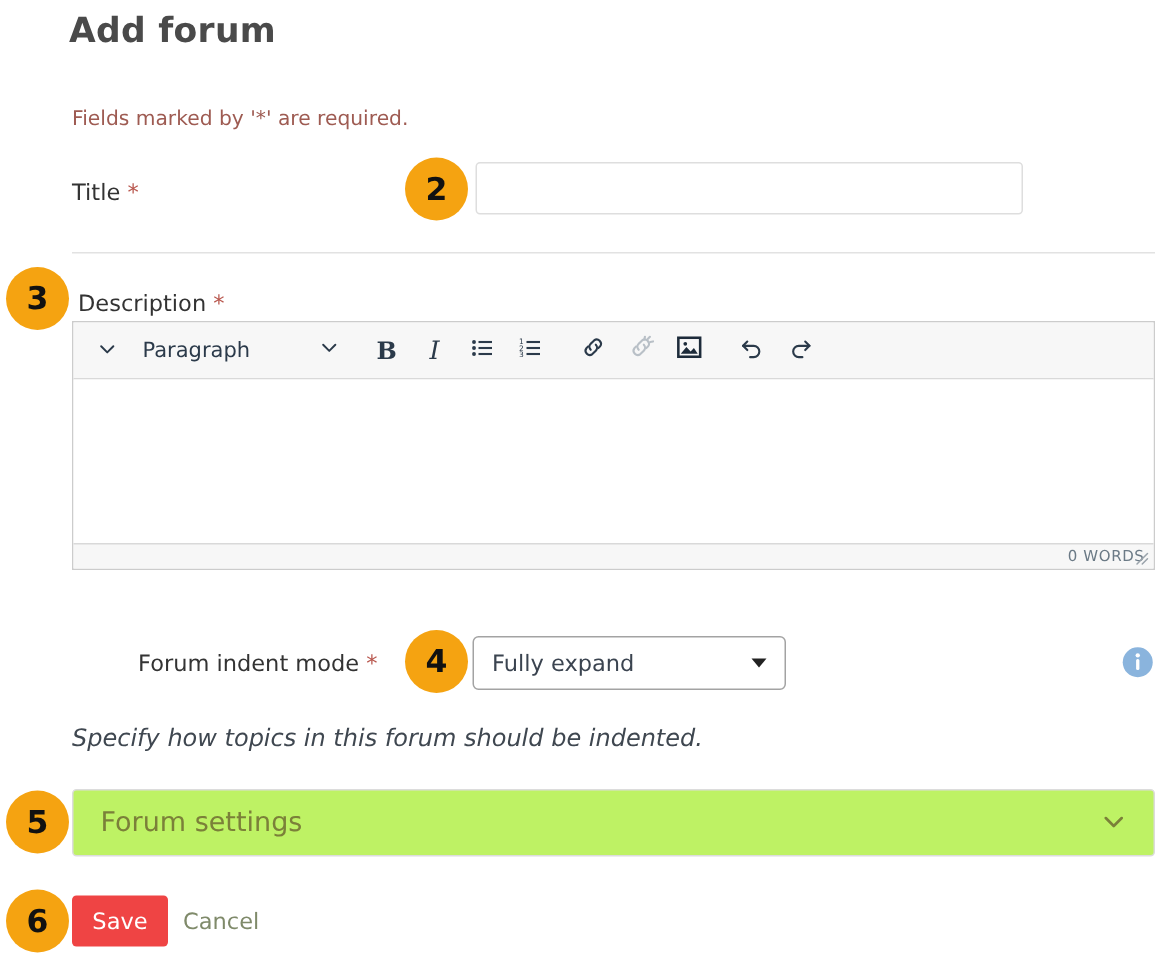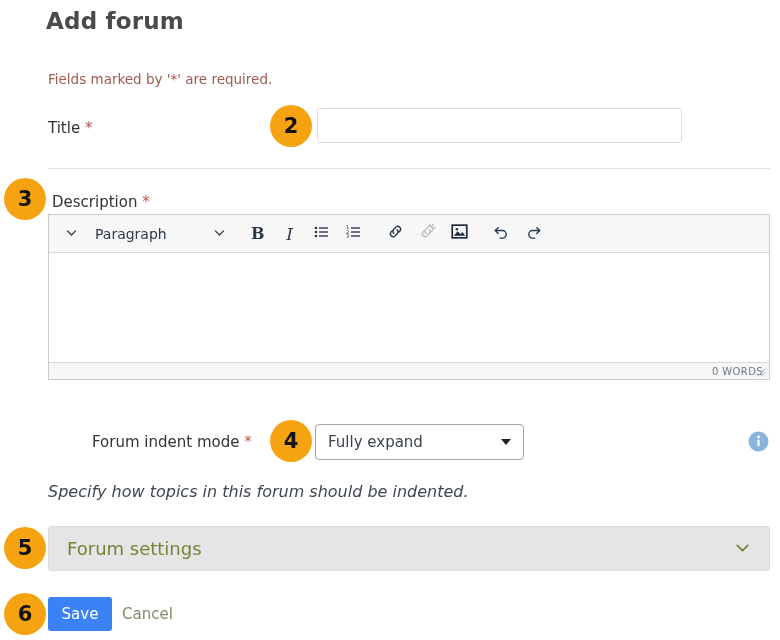--- a/index.html
+++ b/index.html
@@ -210,21 +210,21 @@
   
   .accordion {
     position: absolute;
     left: 48px;
     top: 526px;
     width: 722px;
     height: 45px;
     box-sizing: border-box;
     border: 1px solid #dcdcdc;
     border-radius: 3px;
-    background: #e5e5e5;
+    background: #bef264;
     display: flex;
     align-items: center;
     padding: 0 18px;
   }
   .accordion-title {
     font-size: 18px;
     font-weight: 400;
     color: #7b8039;
     flex: 1;
     line-height: 22px;
@@ -236,21 +236,21 @@
   }
 
   
   .btn-save {
     position: absolute;
     left: 48px;
     top: 597px;
     width: 64px;
     height: 34px;
     box-sizing: border-box;
-    background: #3b82f6;
+    background: #ef4444;
     border: none;
     border-radius: 3px;
     color: #ffffff;
     font-family: "DejaVu Sans", "Liberation Sans", sans-serif;
     font-size: 15px;
     cursor: pointer;
     display: flex;
     align-items: center;
     justify-content: center;
   }

